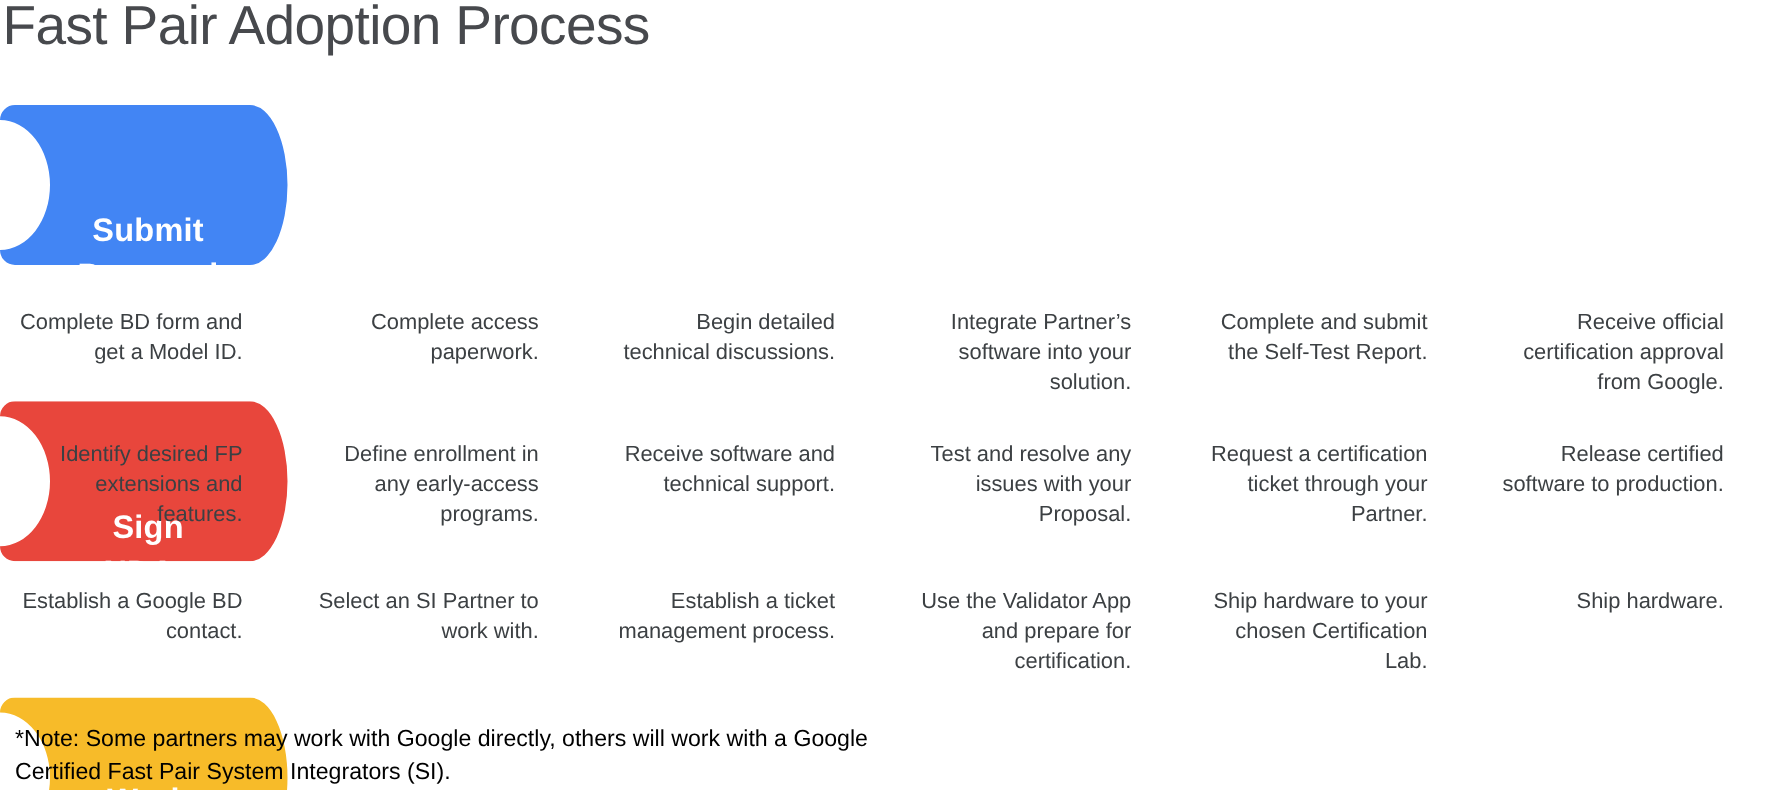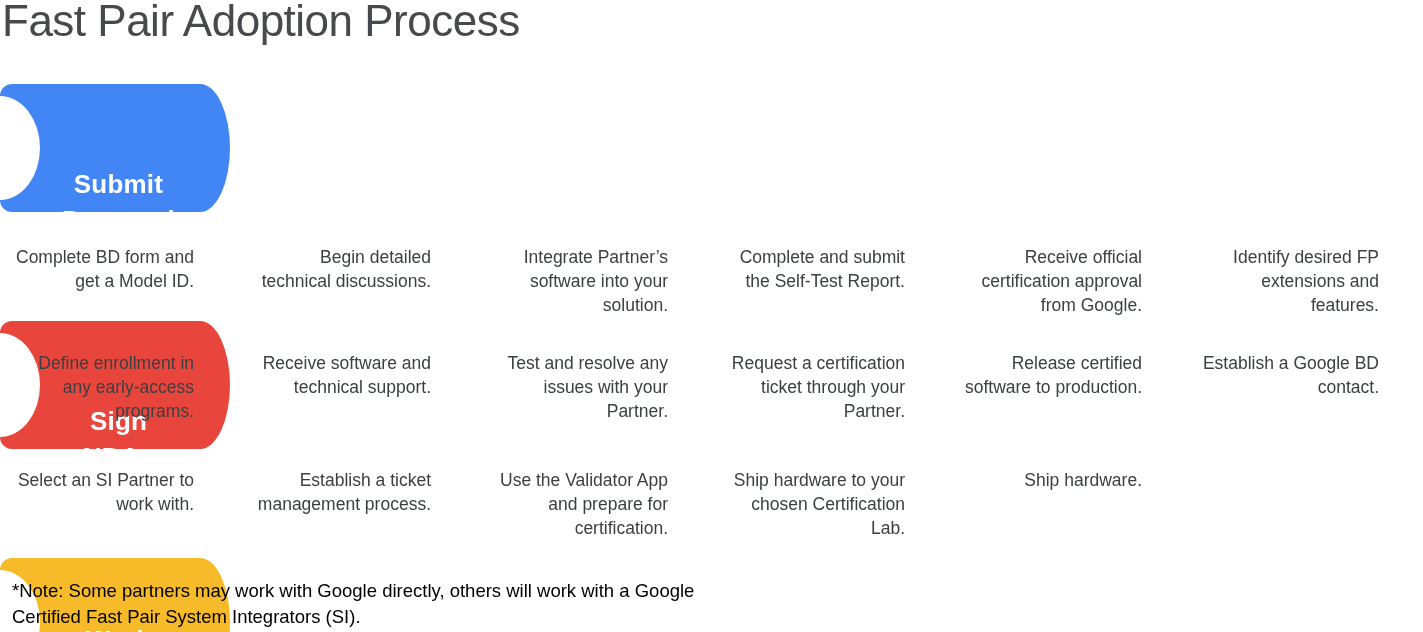--- a/index.html
+++ b/index.html
@@ -133,29 +133,30 @@
         <path d="M 12 0 H 185 A 42 42 0 0 1 227 42 V 86 A 42 42 0 0 1 185 128 H 12 A 12 12 0 0 1 0 116 A 40 52 0 0 0 0 12 A 12 12 0 0 1 12 0 Z" fill="#BEC2C6"></path>
       </svg>
       <div class="stage-label">Deploy</div>
     </div>
 
   </div>
 
   <div class="desc-grid">
 
     <div class="desc-cell">Complete BD form and get a Model ID.</div>
+    <div class="desc-cell">Complete access paperwork.</div>
     <div class="desc-cell">Begin detailed technical discussions.</div>
     <div class="desc-cell">Integrate Partner’s software into your solution.</div>
     <div class="desc-cell">Complete and submit the Self-Test Report.</div>
     <div class="desc-cell">Receive official certification approval from Google.</div>
 
     <div class="desc-cell">Identify desired FP extensions and features.</div>
     <div class="desc-cell">Define enrollment in any early-access programs.</div>
     <div class="desc-cell">Receive software and technical support.</div>
-    <div class="desc-cell">Test and resolve any issues with your Partner.</div>
+    <div class="desc-cell">Test and resolve any issues with your Proposal.</div>
     <div class="desc-cell">Request a certification ticket through your Partner.</div>
     <div class="desc-cell">Release certified software to production.</div>
 
     <div class="desc-cell">Establish a Google BD contact.</div>
     <div class="desc-cell">Select an SI Partner to work with.</div>
     <div class="desc-cell">Establish a ticket management process.</div>
     <div class="desc-cell">Use the Validator App and prepare for certification.</div>
     <div class="desc-cell">Ship hardware to your chosen Certification Lab.</div>
     <div class="desc-cell">Ship hardware.</div>
   </div>

